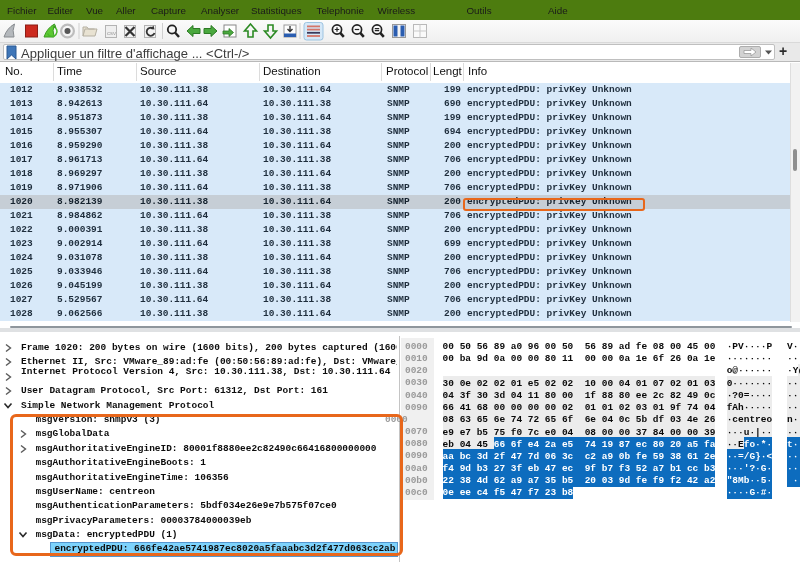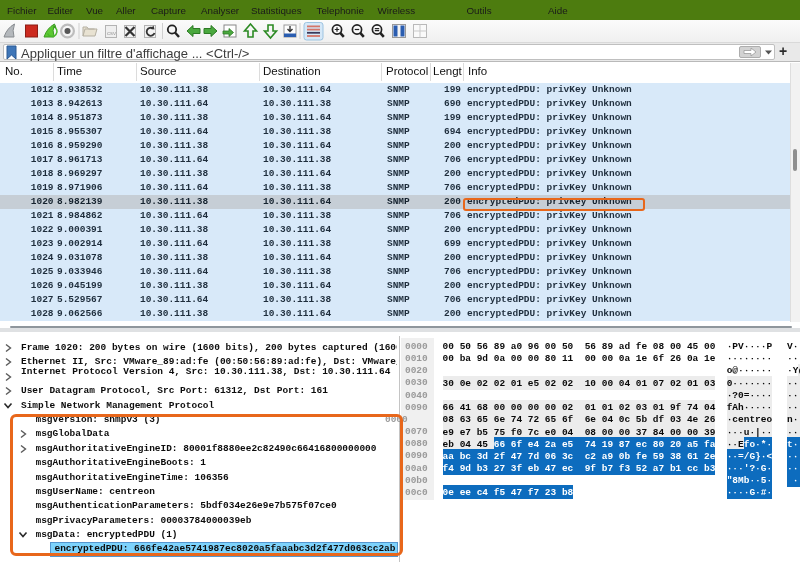--- a/index.html
+++ b/index.html
@@ -14,21 +14,21 @@
 #finput{position:absolute;left:3px;top:1px;width:772px;height:16px;background:#fff;border:1px solid #bfbfbf;border-radius:2px}
 #ftext{position:absolute;left:21px;top:3px;font-size:13px;color:#3c3c3c}
 
 #phead{left:0;top:62px;width:800px;height:28px;background:#fff;border-bottom:1px solid #cfcfcf}
 #phead span{position:absolute;top:3px;font-size:11.5px;color:#111;white-space:nowrap;overflow:hidden}
 #phead i{position:absolute;top:1px;width:1px;height:18px;background:#dcdcdc}
 
 .prow{position:absolute;left:0;width:790px;height:14px;background:#d8e9f9;color:#1e2d3c;
   font-family:"Liberation Mono",monospace;font-size:9.47px;font-weight:bold;line-height:14px;white-space:pre}
 .prow span{position:absolute;top:0}
-.prow .c1{left:10px;width:43.5px;text-align:right}
+.prow .c1{left:10px;width:43.5px;}
 .prow .c2{left:57px}.prow .c3{left:140px}.prow .c4{left:263px}.prow .c5{left:387px}
 .prow .c6{left:428px;width:33px;text-align:right}.prow .c7{left:467px}
 
 .dl{position:absolute;color:#0c0c0c;font-family:"Liberation Mono",monospace;font-size:9.47px;font-weight:bold;line-height:14.4px;white-space:pre}
 
 .hxr{position:absolute;left:0;width:800px;height:12.15px;font-family:"Liberation Mono",monospace;
  font-size:9.47px;font-weight:bold;line-height:12.15px;color:#0a0a0a}
 .hx{position:absolute;white-space:pre;top:0}
 .bb{background:#0d6cbe;color:#fff;padding:1.5px 0}
 .gg{background:#ececec;padding:1.5px 0}
@@ -211,20 +211,21 @@
 <span class="hx" style="left:787px">·Y<span class="gg">0·····</span></span>
 </div>
 <div class="hxr" style="top:377.45px">
 <span class="hx" style="left:405px;color:#9a9a9a">0030</span>
 <span class="hx" style="left:442.6px"><span class="gg">30 0e 02 02 01 e5 02 02  10 00 04 01 07 02 01 03</span></span>
 <span class="hx" style="left:726.7px"><span class="gg">0·······</span></span>
 <span class="hx" style="left:787px"><span class="gg">········</span></span>
 </div>
 <div class="hxr" style="top:389.60px">
 <span class="hx" style="left:405px;color:#9a9a9a">0040</span>
+<span class="hx" style="left:442.6px"><span class="gg">04 3f 30 3d 04 11 80 00  1f 88 80 ee 2c 82 49 0c</span></span>
 <span class="hx" style="left:726.7px"><span class="gg">·?0=····</span></span>
 <span class="hx" style="left:787px"><span class="gg">····,·I·</span></span>
 </div>
 <div class="hxr" style="top:401.75px">
 <span class="hx" style="left:405px;color:#9a9a9a">0090</span>
 <span class="hx" style="left:442.6px"><span class="gg">66 41 68 00 00 00 00 02  01 01 02 03 01 9f 74 04</span></span>
 <span class="hx" style="left:726.7px"><span class="gg">fAh·····</span></span>
 <span class="hx" style="left:787px"><span class="gg">······t·</span></span>
 </div>
 <div class="hxr" style="top:413.90px">
@@ -252,20 +253,21 @@
 <span class="hx" style="left:787px"><span class="bb">····Y8a.</span></span>
 </div>
 <div class="hxr" style="top:462.50px">
 <span class="hx" style="left:405px;color:#9a9a9a">00a0</span>
 <span class="hx" style="left:442.6px"><span class="bb">f4 9d b3 27 3f eb 47 ec  9f b7 f3 52 a7 b1 cc b3</span></span>
 <span class="hx" style="left:726.7px"><span class="bb">···'?·G·</span></span>
 <span class="hx" style="left:787px"><span class="bb">···R····</span></span>
 </div>
 <div class="hxr" style="top:474.65px">
 <span class="hx" style="left:405px;color:#9a9a9a">00b0</span>
+<span class="hx" style="left:442.6px"><span class="bb">22 38 4d 62 a9 a7 35 b5  20 03 9d fe f9 f2 42 a2</span></span>
 <span class="hx" style="left:726.7px"><span class="bb">"8Mb··5·</span></span>
 <span class="hx" style="left:787px"><span class="bb"> ·····B·</span></span>
 </div>
 <div class="hxr" style="top:486.80px">
 <span class="hx" style="left:405px;color:#9a9a9a">00c0</span>
 <span class="hx" style="left:442.6px"><span class="bb">0e ee c4 f5 47 f7 23 b8</span></span>
 <span class="hx" style="left:726.7px"><span class="bb">····G·#·</span></span>
 </div>
 <div class="abs" style="left:463px;top:197.5px;width:182px;height:13.5px;border:2.5px solid #e8671b;border-radius:3px"></div>
 <div class="abs" style="left:10px;top:413.5px;width:393px;height:142px;border:3.5px solid #e8671b;border-radius:6px"></div>

